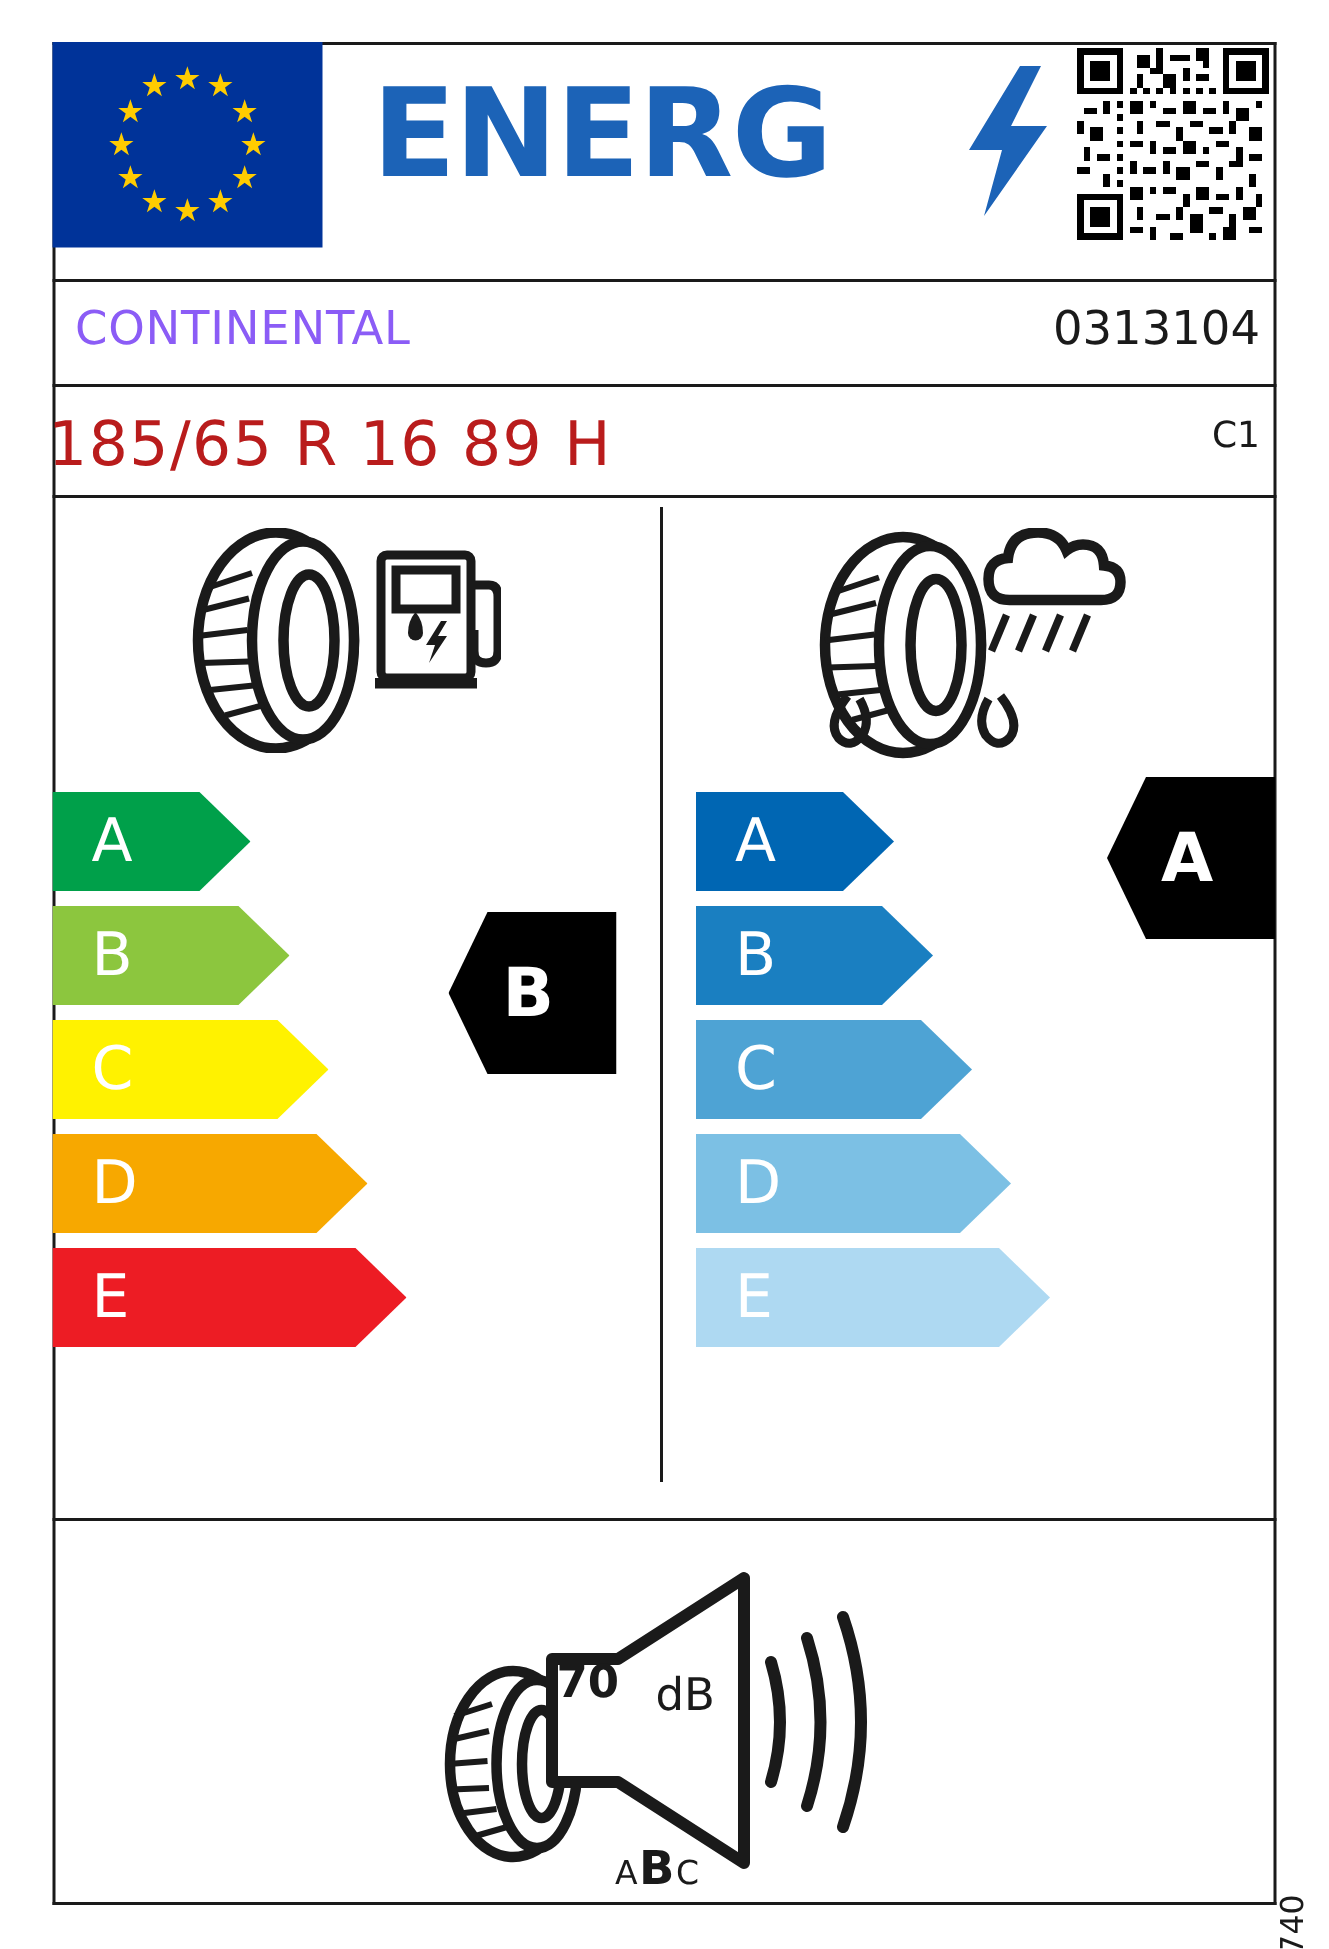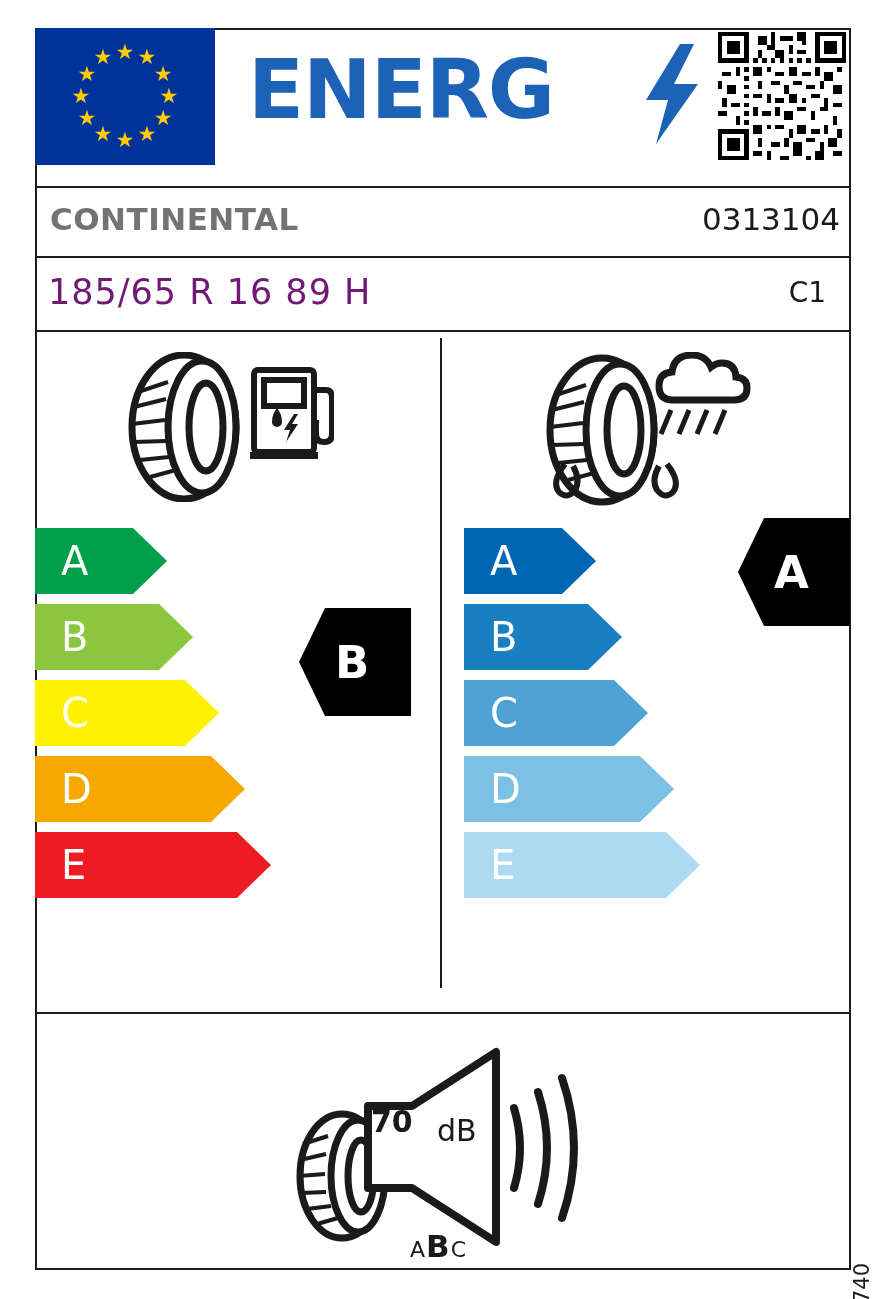--- a/index.html
+++ b/index.html
@@ -82,45 +82,45 @@
   .border-bottom { left: 35px;  top: 1268px; width: 816px; height: 2px; }
   .border-left   { left: 35px;  top: 28px;   width: 2px;   height: 1242px; }
   .border-right  { left: 849px; top: 28px;   width: 2px;   height: 1242px; }
 
   
   .brand {
     position: absolute;
     left: 50px;
     top: 201px;
     font-size: 31px;
-    font-weight: bold;
+    font-weight: normal;
     letter-spacing: 0.5px;
-    color: #737373;
+    color: #8b5cf6;
   }
   .code {
     position: absolute;
     right: 46px;
     top: 201px;
     font-size: 31px;
     color: #1a1a1a;
     text-align: left;
   }
   .tyre-size {
     position: absolute;
-    left: 48px;
+    left: 32px;
     top: 272px;
-    font-size: 35px;
-    color: #701a75;
+    font-size: 41px;
+    color: #b91c1c;
     letter-spacing: 1px;
   }
   .tyre-class {
     position: absolute;
-    right: 60px;
+    right: 46px;
     top: 276px;
-    font-size: 28px;
+    font-size: 24px;
     color: #1a1a1a;
     text-align: left;
   }
 
   
   .pic-fuel {
     position: absolute;
     left: 124px;
     top: 352px;
     width: 210px;

